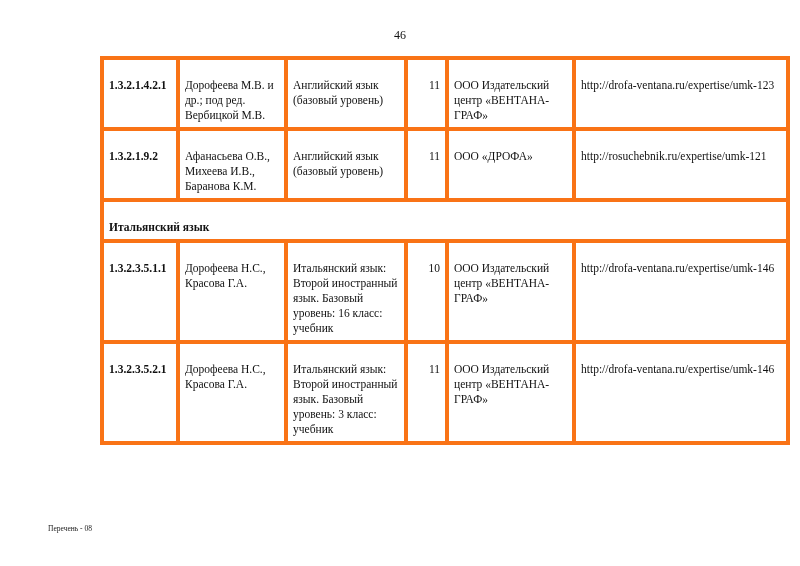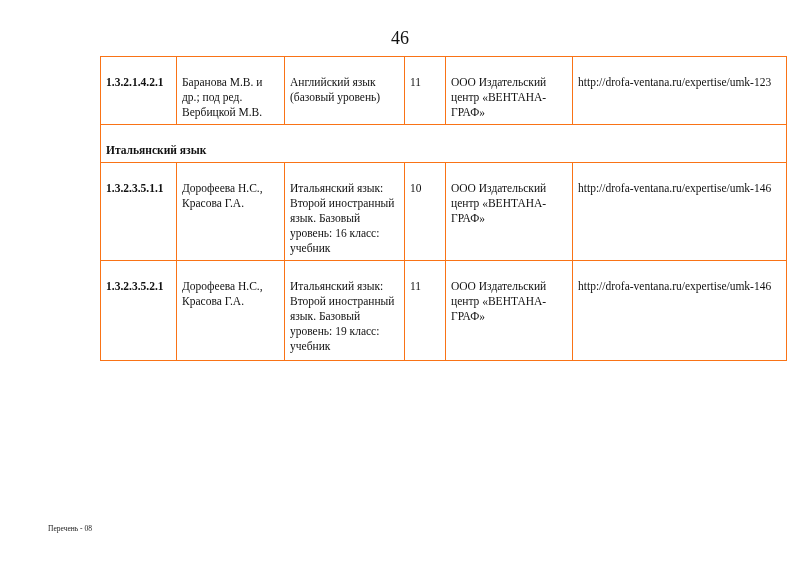--- a/index.html
+++ b/index.html
@@ -2,31 +2,31 @@
 <html><head>
   <meta charset="utf-8">
   <style>
     html, body { margin: 0; padding: 0; }
     body {
       width: 800px; height: 566px; background: #ffffff; position: relative; overflow: hidden;
       font-family: "Liberation Serif", serif; color: #111;
     }
     .page-number {
       position: absolute; top: 28px; left: 0; width: 800px; text-align: center;
-      font-size: 18px;
+      font-size: 12px;
     }
     table.doc {
       position: absolute; left: 100px; top: 56px; width: 686px;
       border-collapse: collapse; table-layout: fixed; font-size: 11.5px; line-height: 15px;
     }
     table.doc td {
-      border: 1px solid #f97316; vertical-align: top; padding: 18px 5px 4px 5px;
+      border: 4px solid #f97316; vertical-align: top; padding: 18px 5px 4px 5px;
     }
     td.code { font-weight: bold; }
-    td.grade { text-align: left; }
+    td.grade { text-align: right; }
     td.section { font-weight: bold; }
     .footer {
       position: absolute; left: 48px; top: 524px; font-size: 7.5px; color: #222;
     }
   </style>
 </head>
 <body>
 
 <div class="page-number">46</div>
 
@@ -35,41 +35,49 @@
     <col style="width:76px">
       <col style="width:108px">
       <col style="width:120px">
     <col style="width:41px">
       <col style="width:127px">
       <col style="width:214px">
   </colgroup>
   <tbody>
     <tr style="height:52px">
       <td class="code">1.3.2.1.4.2.1</td>
-      <td>Баранова М.В. и др.; под ред. Вербицкой М.В.</td>
+      <td>Дорофеева М.В. и др.; под ред. Вербицкой М.В.</td>
       <td>Английский язык (базовый уровень)</td>
       <td class="grade">11</td>
       <td>ООО Издательский центр «ВЕНТАНА-ГРАФ»</td>
       <td>http://drofa-ventana.ru/expertise/umk-123</td>
+    </tr>
+    <tr style="height:53px">
+      <td class="code">1.3.2.1.9.2</td>
+      <td>Афанасьева О.В., Михеева И.В., Баранова К.М.</td>
+      <td>Английский язык (базовый уровень)</td>
+      <td class="grade">11</td>
+      <td>ООО «ДРОФА»</td>
+      <td>http://rosuchebnik.ru/expertise/umk-121</td>
     </tr>
     <tr style="height:31px">
       <td class="section" colspan="6">Итальянский язык</td>
     </tr>
     <tr style="height:90px">
       <td class="code">1.3.2.3.5.1.1</td>
       <td>Дорофеева Н.С., Красова Г.А.</td>
       <td>Итальянский язык: Второй иностранный язык. Базовый уровень: 16 класс: учебник</td>
       <td class="grade">10</td>
       <td>ООО Издательский центр «ВЕНТАНА-ГРАФ»</td>
       <td>http://drofa-ventana.ru/expertise/umk-146</td>
     </tr>
     <tr style="height:100px">
       <td class="code">1.3.2.3.5.2.1</td>
       <td>Дорофеева Н.С., Красова Г.А.</td>
-      <td>Итальянский язык: Второй иностранный язык. Базовый уровень: 19 класс: учебник</td>
+      <td>Итальянский язык: Второй иностранный язык. Базовый уровень: 3 класс: учебник</td>
       <td class="grade">11</td>
       <td>ООО Издательский центр «ВЕНТАНА-ГРАФ»</td>
       <td>http://drofa-ventana.ru/expertise/umk-146</td>
     </tr>
   </tbody>
 </table>
 
 <div class="footer">Перечень - 08</div>
 
 </body></html>

